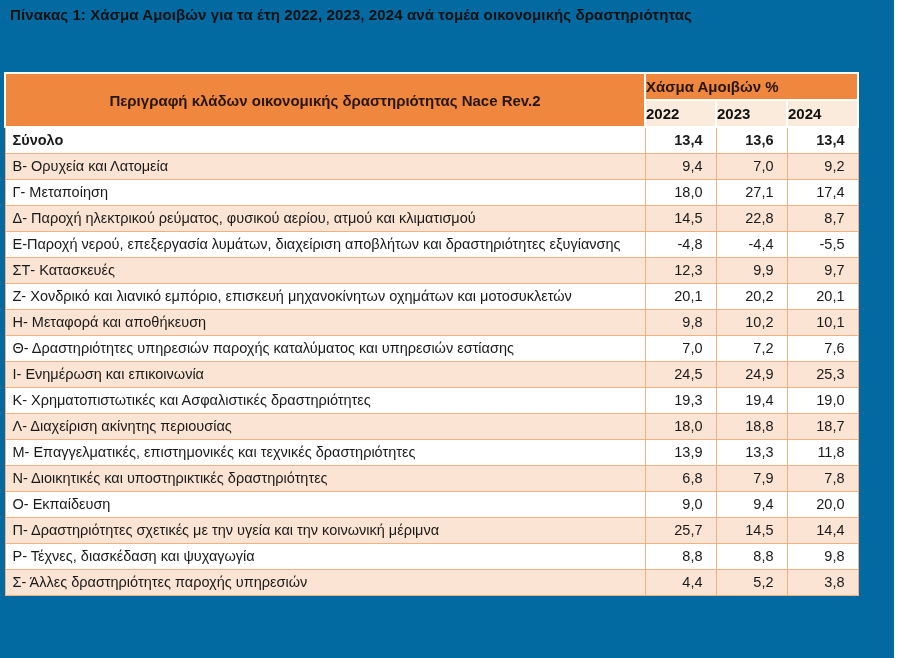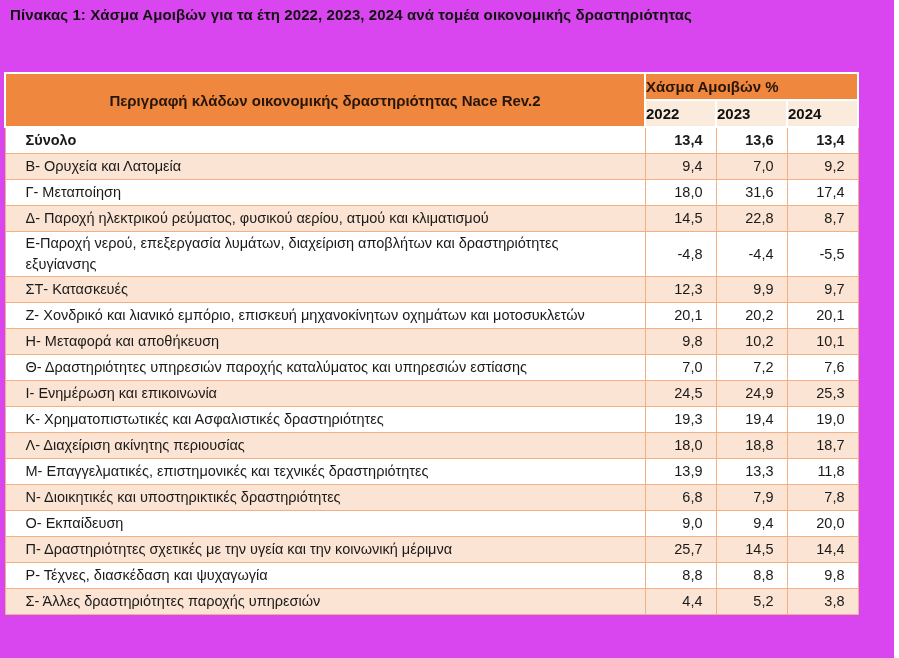--- a/index.html
+++ b/index.html
@@ -6,21 +6,21 @@
     margin: 0;
     padding: 0;
     background: #ffffff;
     font-family: "Liberation Sans", "DejaVu Sans", sans-serif;
     color: #1a1a1a;
   }
   .page {
     position: relative;
     width: 894px;
     height: 658px;
-    background: #d946ef;
+    background: #0369a1;
     overflow: hidden;
   }
   .doc-title {
     position: absolute;
     left: 10px;
     top: 6px;
     font-size: 15px;
     font-weight: bold;
     color: #111111;
     letter-spacing: 0.1px;
@@ -64,21 +64,21 @@
   }
 
   .gap-table td {
     border: 1px solid #f2b183;
     font-size: 14.5px;
     line-height: 21px;
     vertical-align: middle;
     background: #ffffff;
   }
   td.sector {
-    padding: 1px 20px;
+    padding: 1px 7px;
     height: 23px;
     text-align: left;
   }
   td.num {
     padding: 1px 13px 1px 2px;
     text-align: right;
     white-space: nowrap;
   }
   tbody tr:nth-child(even) td { background: #fbe4d3; }
   tbody tr.total td { font-weight: bold; }
@@ -117,21 +117,21 @@
       </tr>
       <tr>
         <td class="sector">Β- Ορυχεία και Λατομεία</td>
         <td class="num">9,4</td>
         <td class="num">7,0</td>
         <td class="num">9,2</td>
       </tr>
       <tr>
         <td class="sector">Γ- Μεταποίηση</td>
         <td class="num">18,0</td>
-        <td class="num">31,6</td>
+        <td class="num">27,1</td>
         <td class="num">17,4</td>
       </tr>
       <tr>
         <td class="sector">Δ- Παροχή ηλεκτρικού ρεύματος, φυσικού αερίου, ατμού και κλιματισμού</td>
         <td class="num">14,5</td>
         <td class="num">22,8</td>
         <td class="num">8,7</td>
       </tr>
       <tr>
         <td class="sector">Ε-Παροχή νερού, επεξεργασία λυμάτων, διαχείριση αποβλήτων και δραστηριότητες εξυγίανσης</td>

